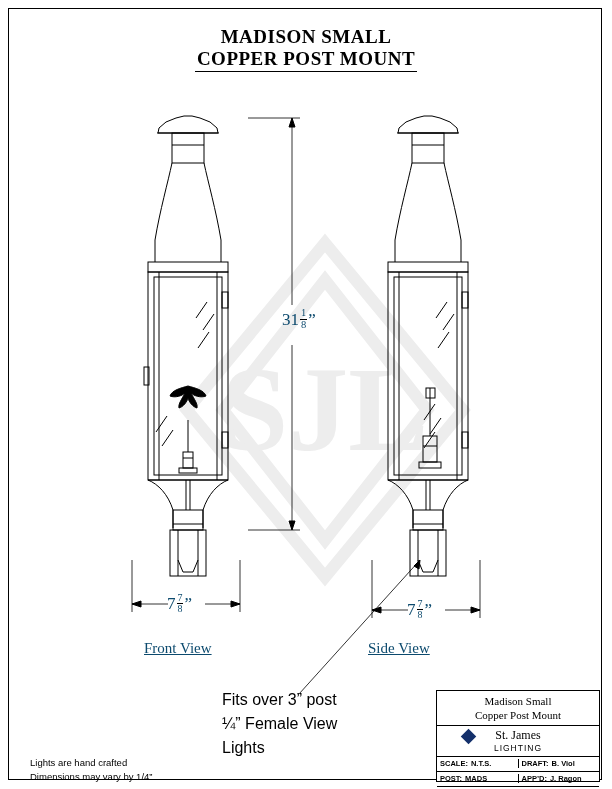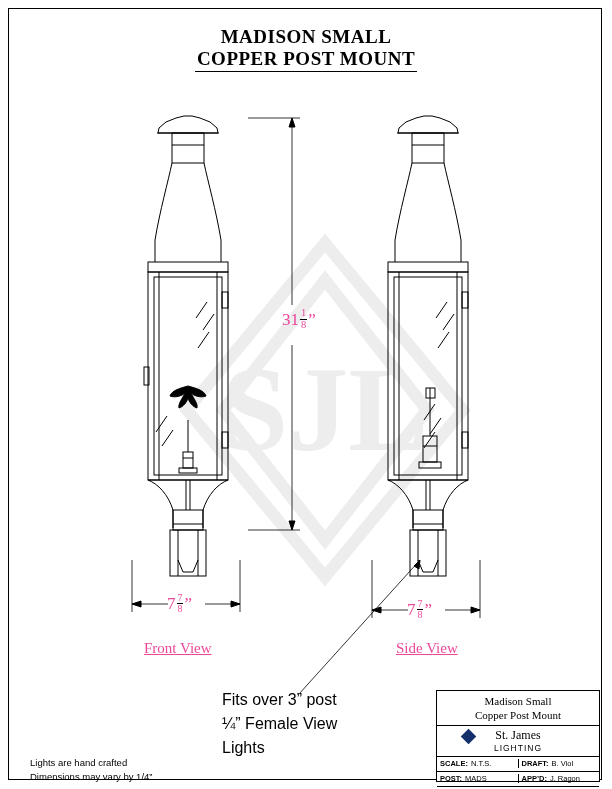--- a/index.html
+++ b/index.html
@@ -72,21 +72,21 @@
     position: absolute;
     left: 0; top: 0;
     width: 612px; height: 789px;
     pointer-events: none;
   }
 
   
   .lbl {
     position: absolute;
     font-family: "Liberation Serif", serif;
-    color: #ec4899;
+    color: #0c4a6e;
   }
   .view-label {
     font-size: 15px;
     text-decoration: underline;
     font-family: "Liberation Serif", serif;
   }
   .dim-text {
     font-size: 17px;
     font-family: "Liberation Serif", serif;
   }
@@ -176,21 +176,21 @@
   .tb-row:last-child { border-bottom: none; }
   .tb-cell {
     flex: 1 1 50%;
     font-size: 7.5px;
     padding-left: 3px;
     white-space: nowrap;
     overflow: hidden;
   }
   .tb-cell.left { border-right: 1px solid #000; }
   .tb-k { font-weight: bold; }
-  .tb-v { font-weight: normal; margin-left: 3px; }
+  .tb-v { font-weight: bold; margin-left: 3px; }
 </style>
 </head>
 <body>
 
 <div id="sheet">
 
   <div class="border-outer"></div>
 
   <div class="title-block">
     <div class="title-line1">MADISON SMALL</div>
@@ -330,21 +330,21 @@
 
   <div class="lbl" style="left:167px; top:593px;">
     <span class="dim-text">7</span><span class="frac"><span class="num">7</span><span class="den">8</span></span><span class="dim-text">”</span>
   </div>
 
   <div class="lbl" style="left:407px; top:599px;">
     <span class="dim-text">7</span><span class="frac"><span class="num">7</span><span class="den">8</span></span><span class="dim-text">”</span>
   </div>
 
   <div class="lbl view-label" style="left:144px; top:640px;">Front View</div>
-  <div class="lbl view-label" style="left:396px; top:640px;">Side View</div>
+  <div class="lbl view-label" style="left:368px; top:640px;">Side View</div>
 
   <div class="fitnote" style="left:222px; top:688px;">
     <div>Fits over 3” post</div>
     <div>¼” Female View</div>
     <div>Lights</div>
   </div>
 
   <div class="note" style="left:30px; top:756px;">
     <div>Lights are hand crafted</div>
     <div>Dimensions may vary by 1/4”</div>

